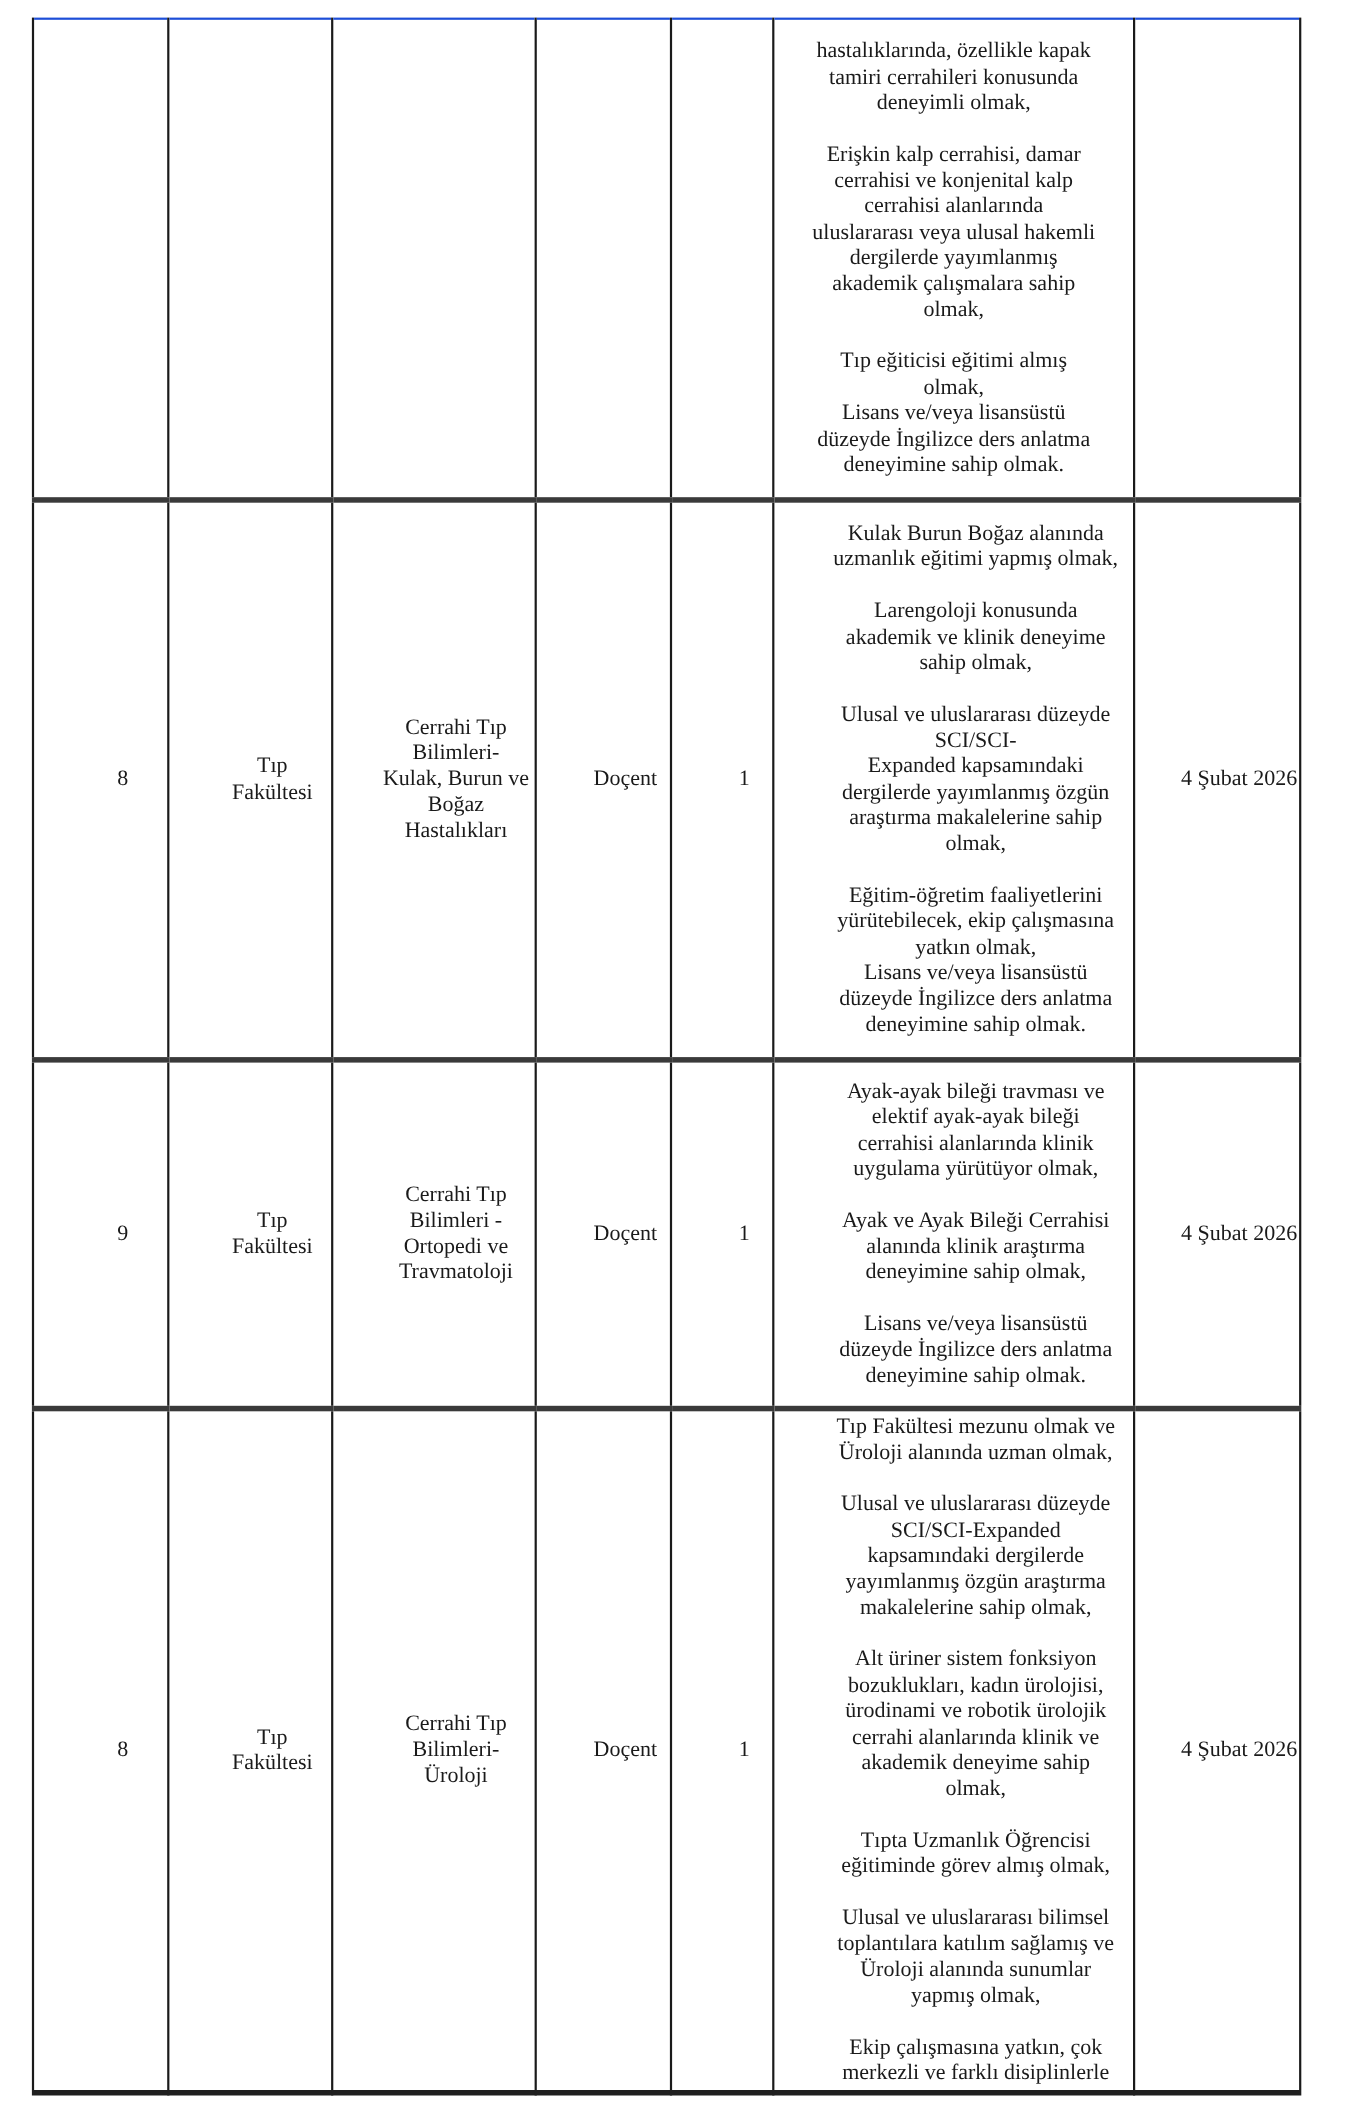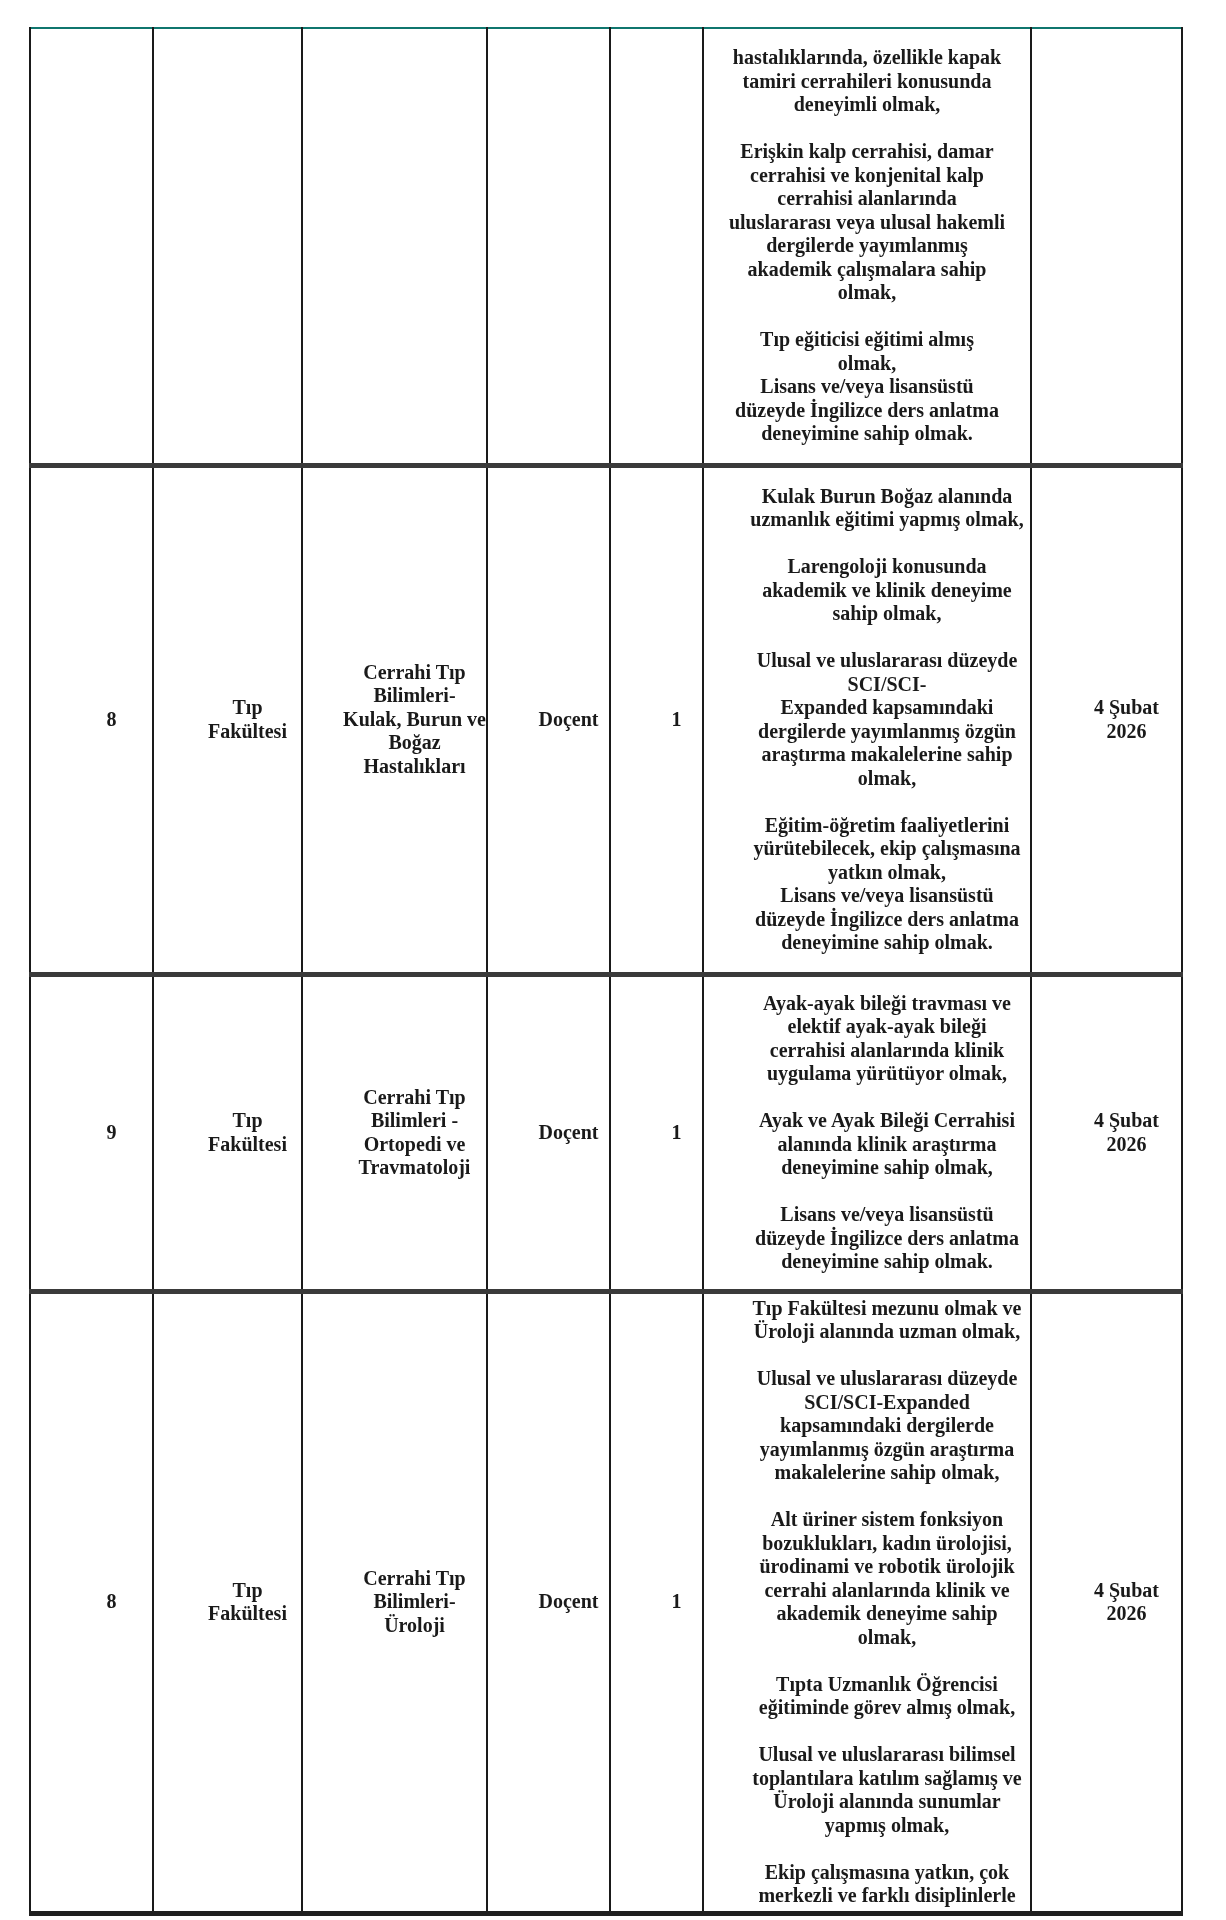--- a/index.html
+++ b/index.html
@@ -12,27 +12,26 @@
     width: 1226px;
     height: 1920px;
     background: #ffffff;
     overflow: hidden;
     font-family: "Liberation Serif", "DejaVu Serif", serif;
     color: #1a1a1a;
   }
   table.jobs {
     position: absolute;
     left: 29px;
-    top: 27px;
+    top: 16px;
     border-collapse: collapse;
     table-layout: fixed;
     width: 1152px;
-    border-top: 2px solid #0f766e;
+    border-top: 2px solid #1d4ed8;
     border-bottom: 5px solid #1f1f1f;
-    font-weight: bold;
   }
   table.jobs td {
     border-left: 2px solid #1a1a1a;
     border-right: 2px solid #1a1a1a;
     vertical-align: middle;
     white-space: pre-line;
     font-size: 20px;
     line-height: 23.5px;
     text-align: center;
     padding: 0;

